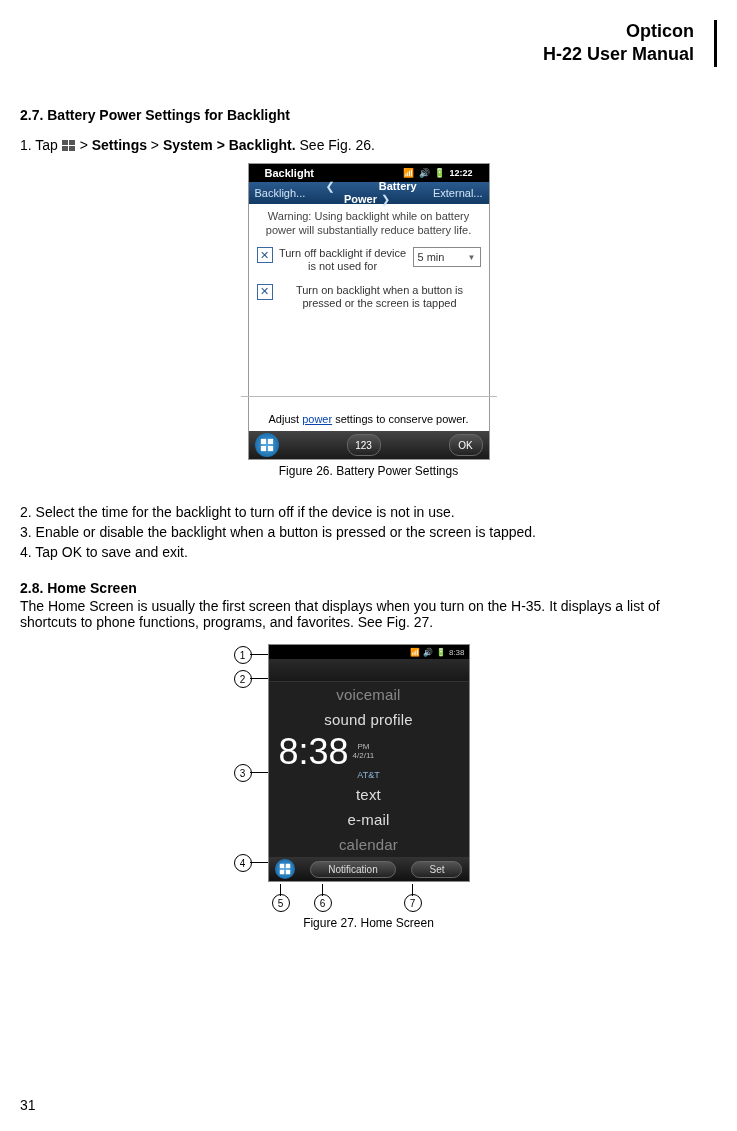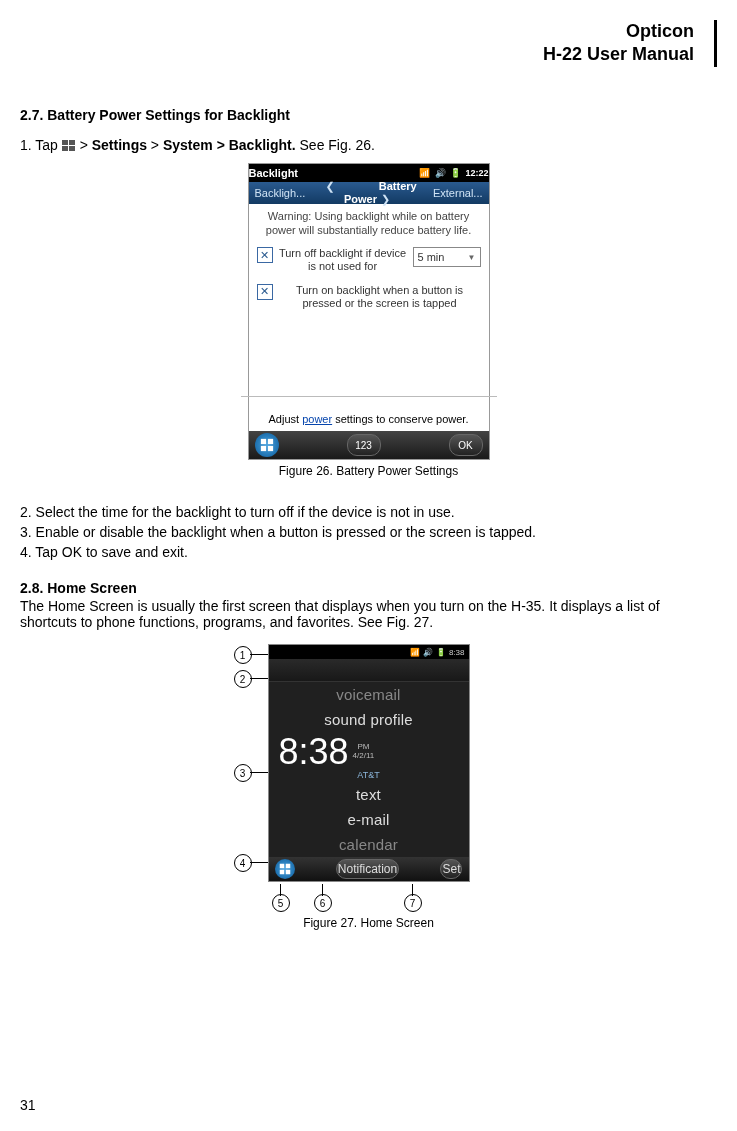--- a/index.html
+++ b/index.html
@@ -55,21 +55,21 @@
 
   
   .shot1 {
     width: 240px;
     margin: 0 auto;
     border: 1px solid #999;
     font-family: "Segoe UI", Tahoma, sans-serif;
   }
   .s1-titlebar {
     background:#000; color:#fff; font-size:11px; height:18px;
-    display:flex; align-items:center; padding:0 0; font-weight:bold;
+    display:flex; align-items:center; padding:0 16px; font-weight:bold;
   }
   .s1-titlebar .spacer{flex:1;}
   .s1-tiny{font-size:9px; margin-left:4px;}
   .s1-tabbar {
     background: linear-gradient(#2a5a8f,#123a63);
     color:#cfe3f5; font-size:11px; height:22px;
     display:flex; align-items:center; justify-content:space-between; padding:0 6px;
   }
   .s1-tabbar .center{color:#fff; font-weight:bold;padding-left:40px;}
   .s1-chev{color:#cfe3f5; padding:0 4px;}
@@ -102,21 +102,21 @@
   .s2-top{background:#000;height:14px;display:flex;align-items:center;justify-content:flex-end;color:#ccc;font-size:8px;padding:0 4px;}
   .s2-top .t{margin-left:3px;}
   .s2-strip{height:22px;background:linear-gradient(#2a2a2a,#181818);border-bottom:1px solid #333;}
   .s2-item{color:#ddd;font-size:15px;padding:4px 10px;font-weight:300;letter-spacing:0.2px;}
   .s2-item.dim{color:#888;}
   .s2-clockrow{display:flex;align-items:center;padding:2px 10px 0 10px;}
   .s2-clock{color:#fff;font-size:36px;font-weight:300;line-height:1;}
   .s2-sub{color:#bbb;font-size:8px;line-height:1.1;margin-left:4px;}
   .s2-car{color:#8ab4d8;font-size:9px;padding:0 10px 2px 10px;}
   .s2-bottombar{background:linear-gradient(#333,#111);height:24px;display:flex;align-items:center;justify-content:space-between;padding:0 6px;}
-  .s2-btnr{background:linear-gradient(#555,#222);border:1px solid #666;border-radius:10px;color:#ddd;font-size:12px;padding:2px 1px;}
+  .s2-btnr{background:linear-gradient(#555,#222);border:1px solid #666;border-radius:10px;color:#ddd;font-size:10px;padding:2px 17px;}
   .s2-winb{width:20px;height:20px;border-radius:50%;background:radial-gradient(#4aa3e0,#0a5a99);display:flex;align-items:center;justify-content:center;}
   .callout-n{position:absolute;width:16px;height:16px;border:1px solid #000;border-radius:50%;font-size:10px;display:flex;align-items:center;justify-content:center;background:#fff;}
   .callout-line{position:absolute;background:#000;}
 </style>
 </head>
 <body>
 
 <div class="page">
 
   <div class="header">

